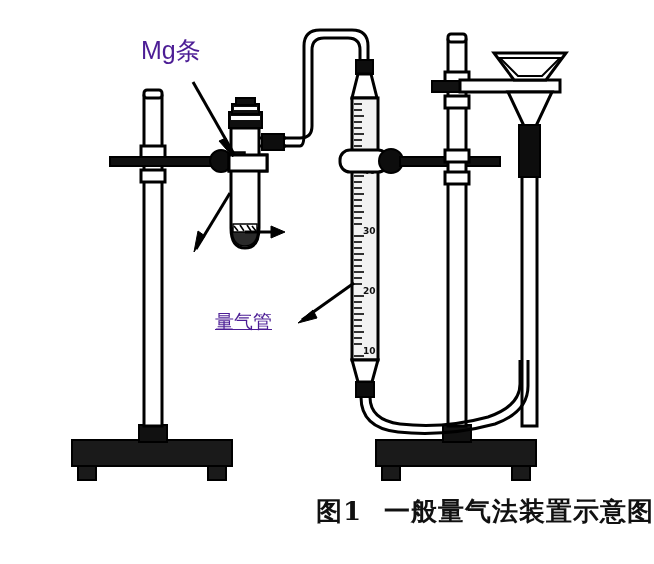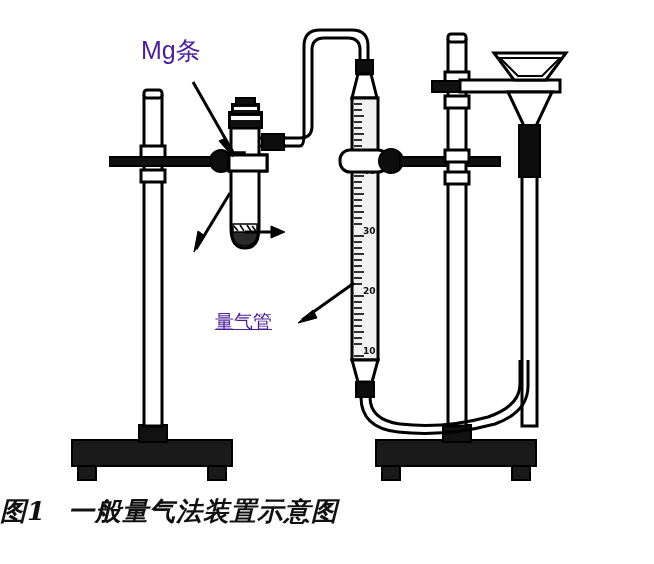--- a/index.html
+++ b/index.html
@@ -16,23 +16,23 @@
     position:absolute;white-space:nowrap;color:#4c1d95;
     font-family:"Liberation Sans","DejaVu Sans",sans-serif;
   }
   #label-mg{left:141px;top:34px;font-size:25px;}
   #label-reaction-tube{left:168px;top:255px;font-size:25px;}
   #label-gas-tube{left:215px;top:309px;font-size:19px;text-decoration:underline;}
   #label-h2so4{left:285px;top:218px;font-size:28px;letter-spacing:0.5px;}
   #label-h2so4 sub{font-size:0.62em;vertical-align:-0.28em;}
 
   #figure-caption{
-    position:absolute;left:0;right:0;top:494px;text-align:left;
+    position:absolute;left:0;right:0;top:494px;text-align:right;
     font-family:"DejaVu Serif","Liberation Serif",serif;
-    font-weight:700;font-size:26px;color:#111;letter-spacing:1px;font-style:italic;
+    font-weight:700;font-size:26px;color:#111;letter-spacing:1px;
   }
   #figure-caption .cap-num{margin-right:22px;}
 </style>
 </head>
 <body>
 
 <div id="figure-root">
 
   <svg id="apparatus-svg" viewBox="0 0 654 564" xmlns="http://www.w3.org/2000/svg">
 

